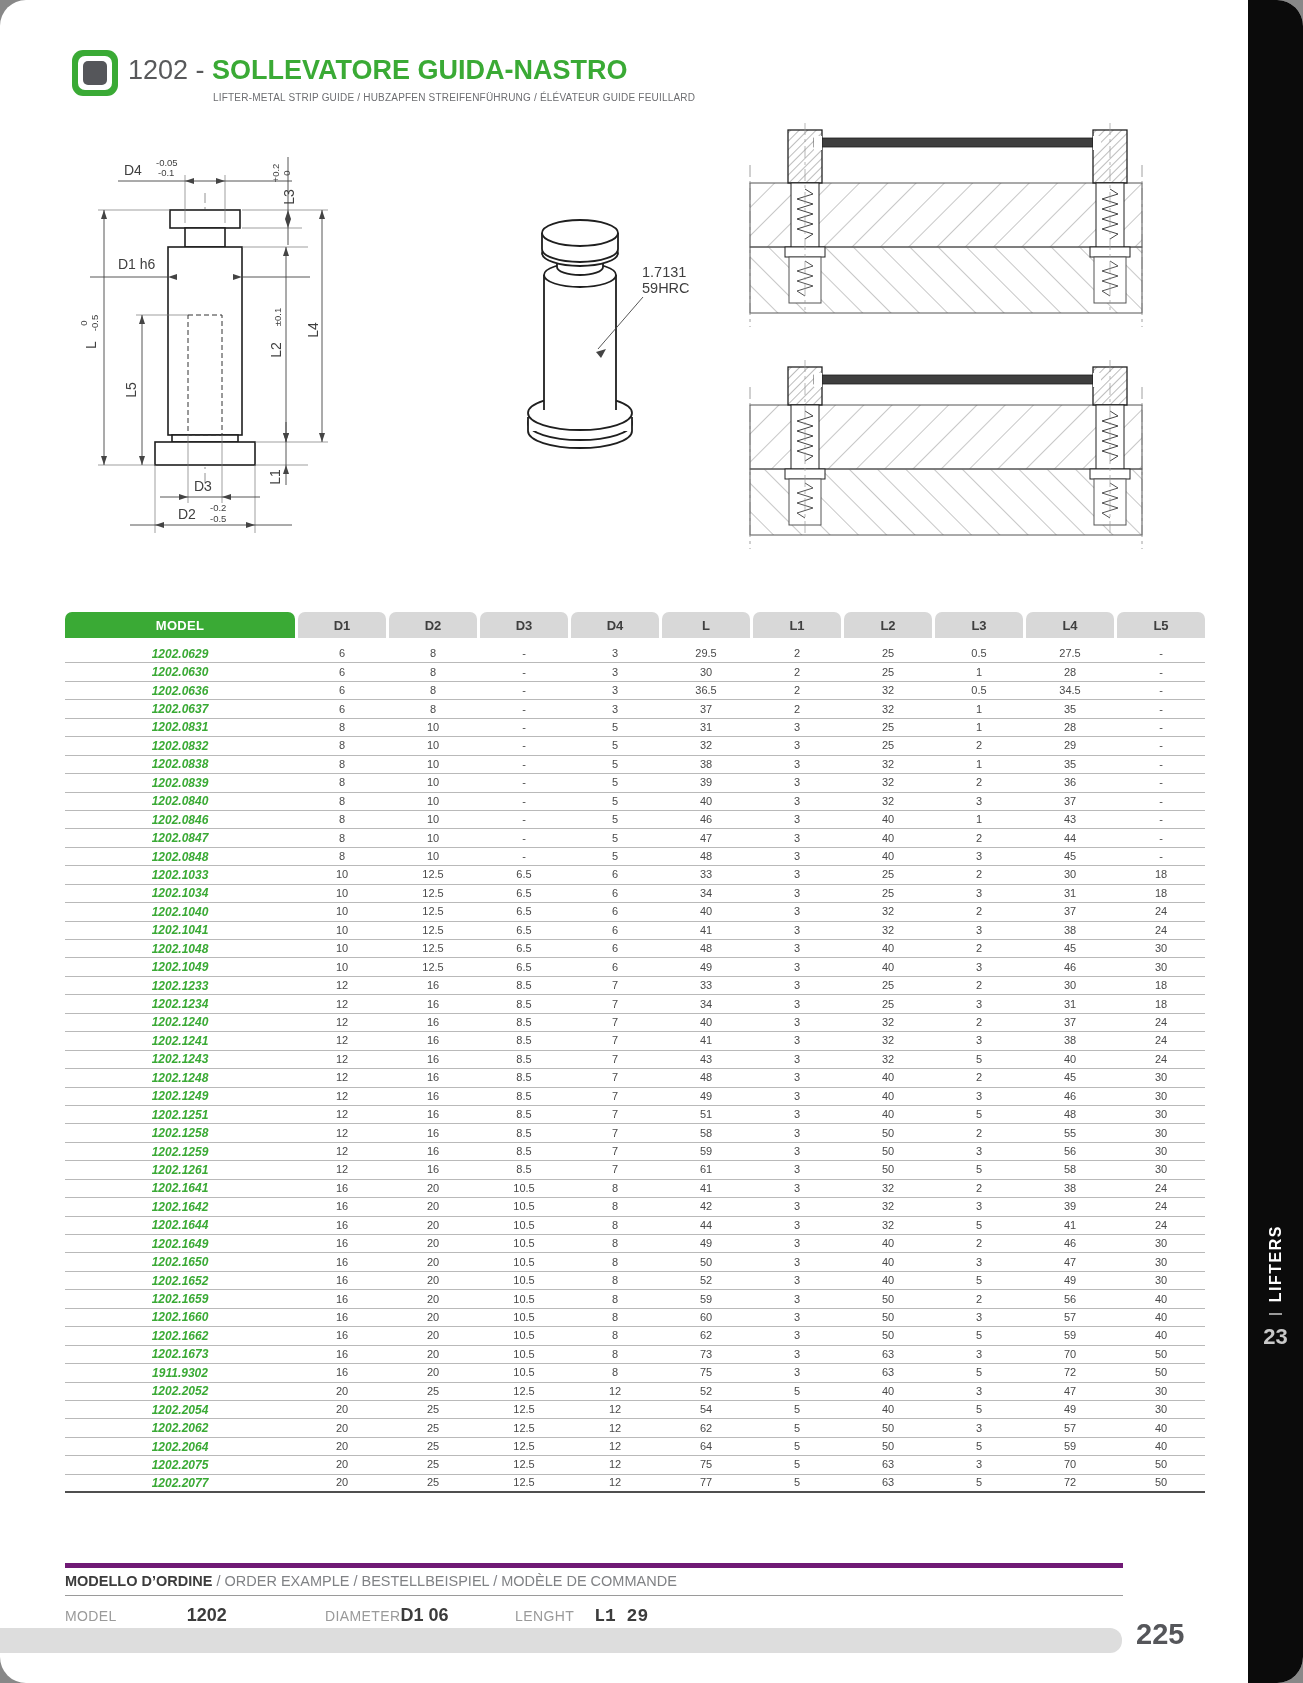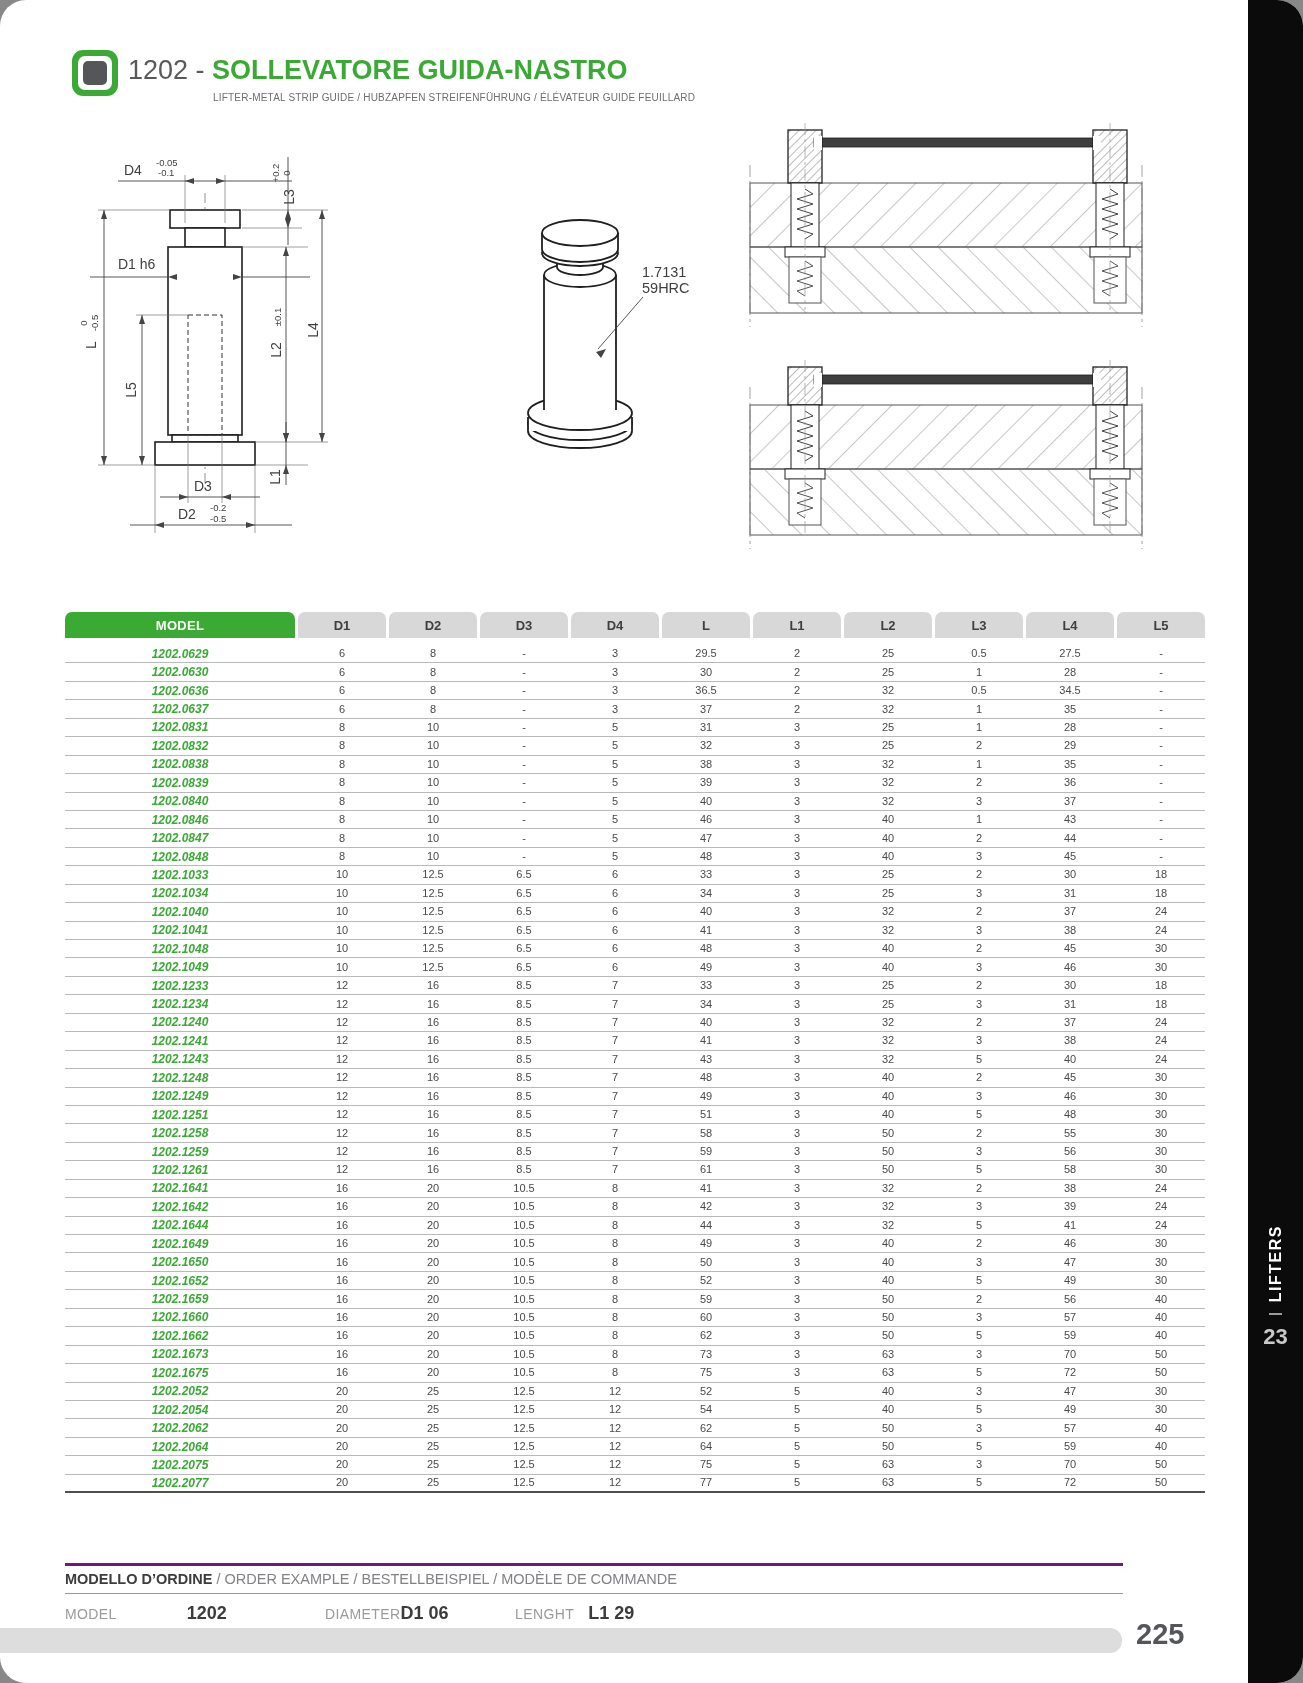--- a/index.html
+++ b/index.html
@@ -29,30 +29,30 @@
                font-weight:bold; font-size:13px; color:#3f3f3f; }
   .thead .hc.model-h { background:#3aaa35; color:#ffffff; letter-spacing:.3px; }
   .tbody { padding-top:7px; }
   .trow { height:18.45px; border-bottom:1px solid #b9b9b9; align-items:center; }
   .tbody .trow:last-child { border-bottom:2px solid #4f4f4f; }
   .trow .tc { text-align:center; font-size:11px; color:#4a4a4a; line-height:1; }
   .trow .tc.model { color:#3aaa35; font-weight:bold; font-size:12px;font-style:italic; }
 
   
   .order { position:absolute; left:65px; top:1563px; width:1058px; }
-  .order-head { border-top:3px solid #701a75; border-bottom:1px solid #9a9a9a;
+  .order-head { border-top:5px solid #701a75; border-bottom:1px solid #9a9a9a;
                 padding:5px 0 6px; font-size:14.5px; white-space:nowrap; }
   .order-head .oh-bold { color:#3c3c3c; font-weight:bold; }
   .order-head .oh-rest { color:#808285; }
   .order-fields { margin-top:9px; display:flex; align-items:baseline; }
   .field { display:flex; align-items:baseline; }
   .f1 { width:260px; } .f2 { width:190px; }
   .field .flabel { color:#9a9a9a; font-size:14px; letter-spacing:.4px; }
   .field .fvalue { color:#3c3c3c; font-weight:bold; font-size:18px; }
-  .f1 .fvalue { margin-left:70px; } .f2 .fvalue { margin-left:0; } .f3 .fvalue { margin-left:14px; }
+  .f1 .fvalue { margin-left:70px; } .f2 .fvalue { margin-left:0; } .f3 .fvalue { margin-left:20px;font-family:Liberation Mono, monospace; }
 
   
   .bottom-bar { position:absolute; left:0; top:1628px; width:1122px; height:25px;
                 background:#dddddd; border-radius:0 12px 12px 0; }
   .page-num { position:absolute; left:1136px; top:1618px; font-size:29px; font-weight:bold; color:#55565a; }
 
   
   .side { position:absolute; right:0; top:0; width:55px; height:1683px; background:#0b0b0b; }
   .side-inner { position:absolute; left:0; top:1225px; width:100%;
                 display:flex; flex-direction:column; align-items:center; gap:11px; }
@@ -784,21 +784,21 @@
       <div class="tc">10.5</div>
       <div class="tc">8</div>
       <div class="tc">73</div>
       <div class="tc">3</div>
       <div class="tc">63</div>
       <div class="tc">3</div>
       <div class="tc">70</div>
       <div class="tc">50</div>
     </div>
         <div class="trow">
-      <div class="tc model">1202.1675</div>
+      <div class="tc model">1911.9302</div>
       <div class="tc">16</div>
       <div class="tc">20</div>
       <div class="tc">10.5</div>
       <div class="tc">8</div>
       <div class="tc">75</div>
       <div class="tc">3</div>
       <div class="tc">63</div>
       <div class="tc">5</div>
       <div class="tc">72</div>
       <div class="tc">50</div>

